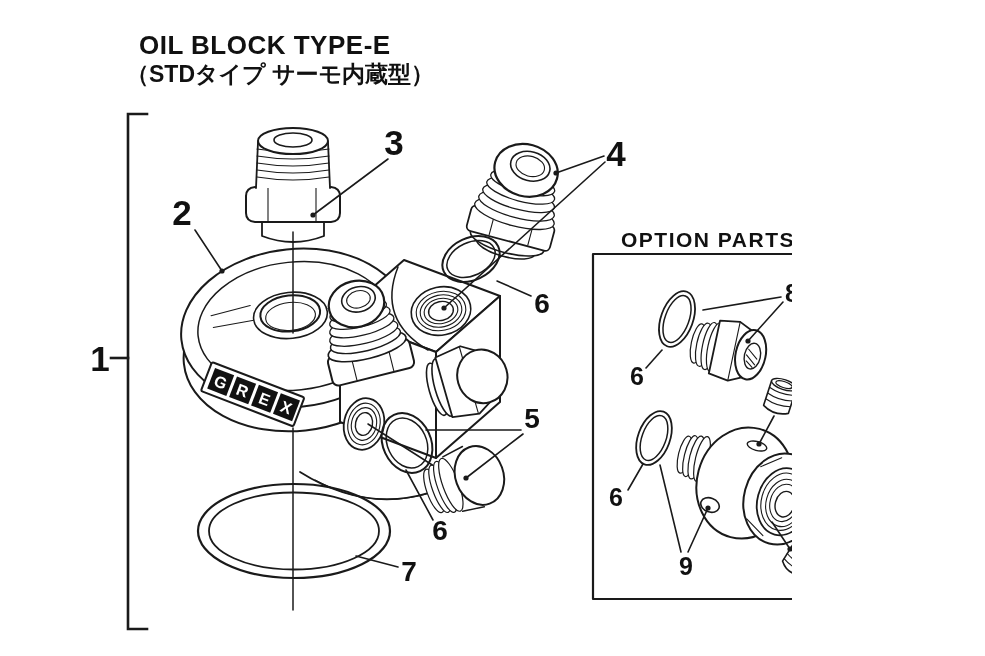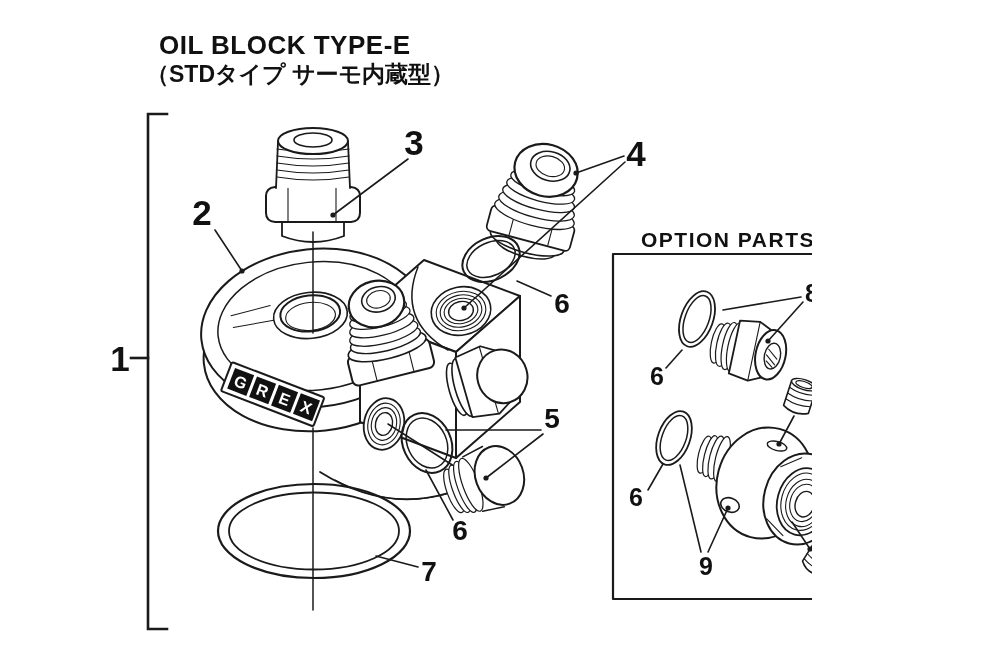--- a/index.html
+++ b/index.html
@@ -1,17 +1,17 @@
 <!DOCTYPE html>
 <html><head>
 <meta charset="utf-8">
 <style>
   html,body{margin:0;padding:0;background:#ffffff;}
   .canvas{position:relative;width:792px;height:656px;background:#ffffff;overflow:hidden;
-          font-family:"Liberation Sans","DejaVu Sans",sans-serif;padding-left:20px;}
+          font-family:"Liberation Sans","DejaVu Sans",sans-serif;}
   svg{display:block;}
   .ln  {fill:none;stroke:#1a1a1a;stroke-width:2;stroke-linecap:round;stroke-linejoin:round;}
   .ln22{fill:none;stroke:#1a1a1a;stroke-width:2.2;stroke-linecap:round;stroke-linejoin:round;}
   .ln18{fill:none;stroke:#1a1a1a;stroke-width:1.8;stroke-linecap:round;}
   .ln15{fill:none;stroke:#1a1a1a;stroke-width:1.5;stroke-linecap:round;}
   .thin{fill:none;stroke:#1a1a1a;stroke-width:1.1;stroke-linecap:round;}
   .ldr {fill:none;stroke:#1a1a1a;stroke-width:1.6;stroke-linecap:round;}
   .brk {fill:none;stroke:#1a1a1a;stroke-width:2.6;stroke-linecap:square;}
   .wf  {fill:#ffffff;stroke:#1a1a1a;stroke-width:2;stroke-linejoin:round;}
   .wf18{fill:#ffffff;stroke:#1a1a1a;stroke-width:1.8;stroke-linejoin:round;}

